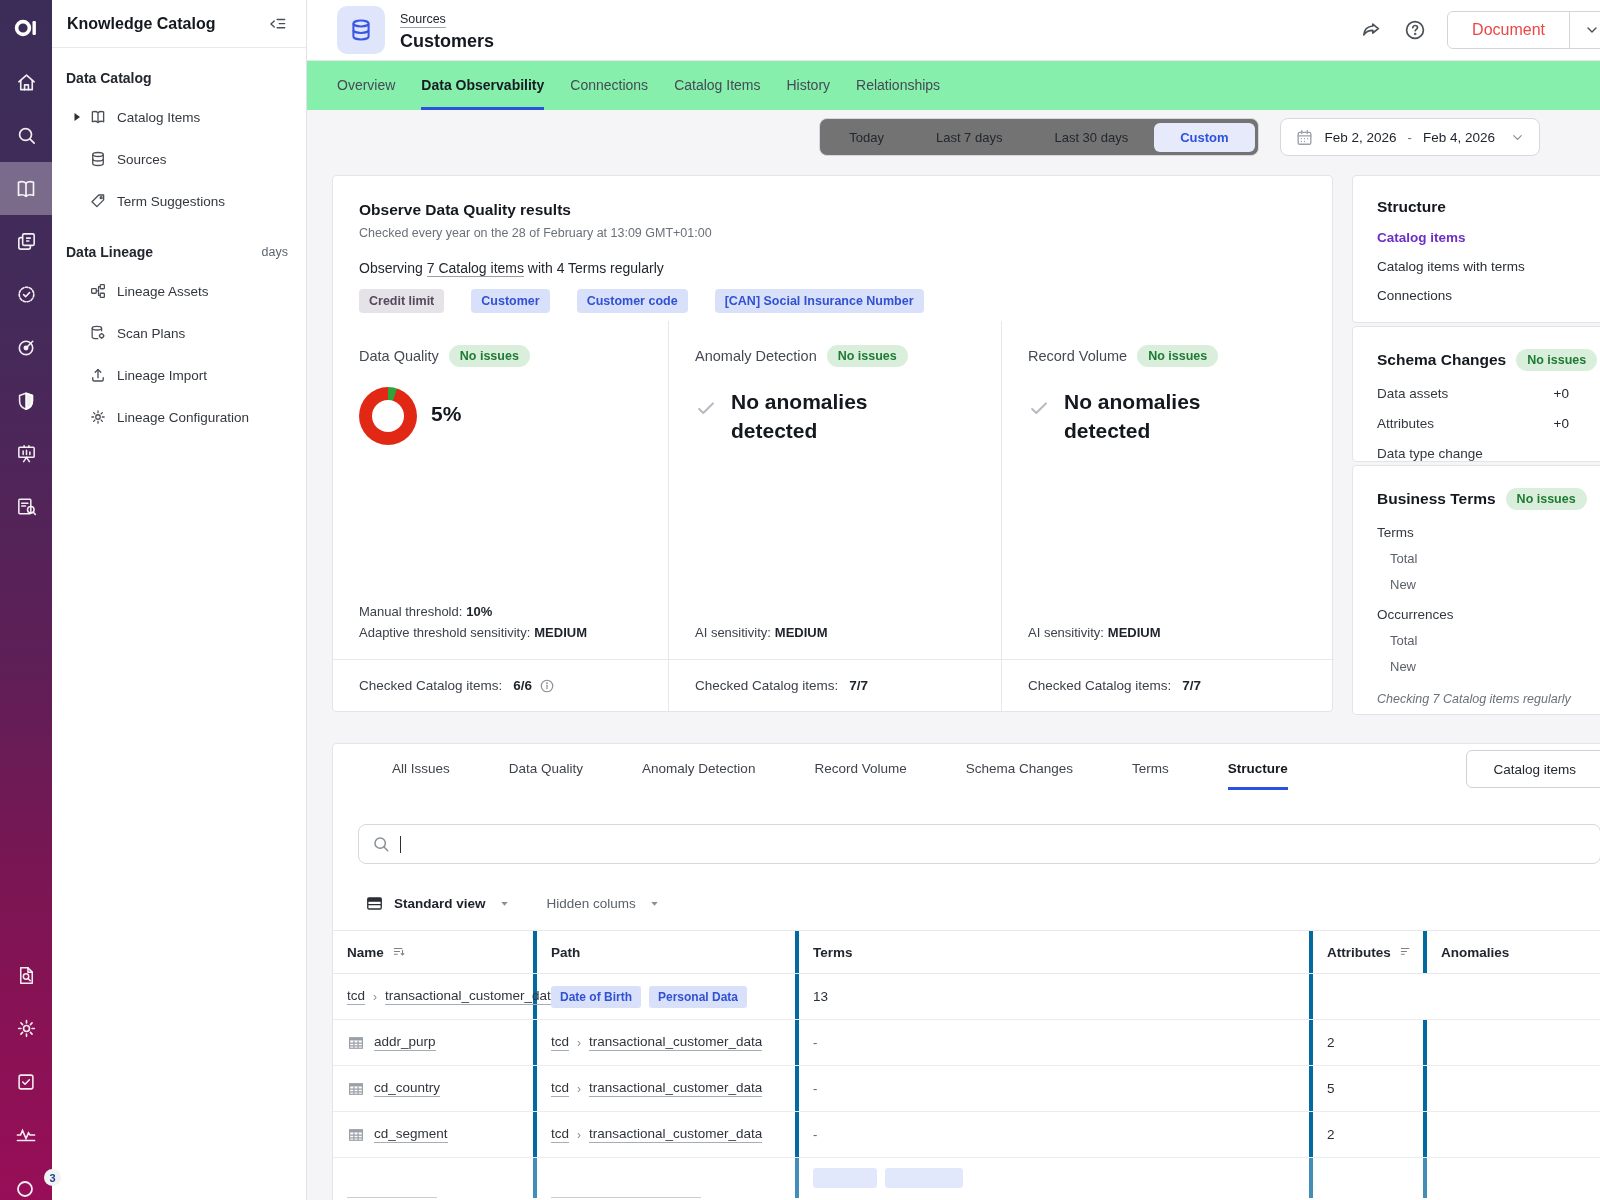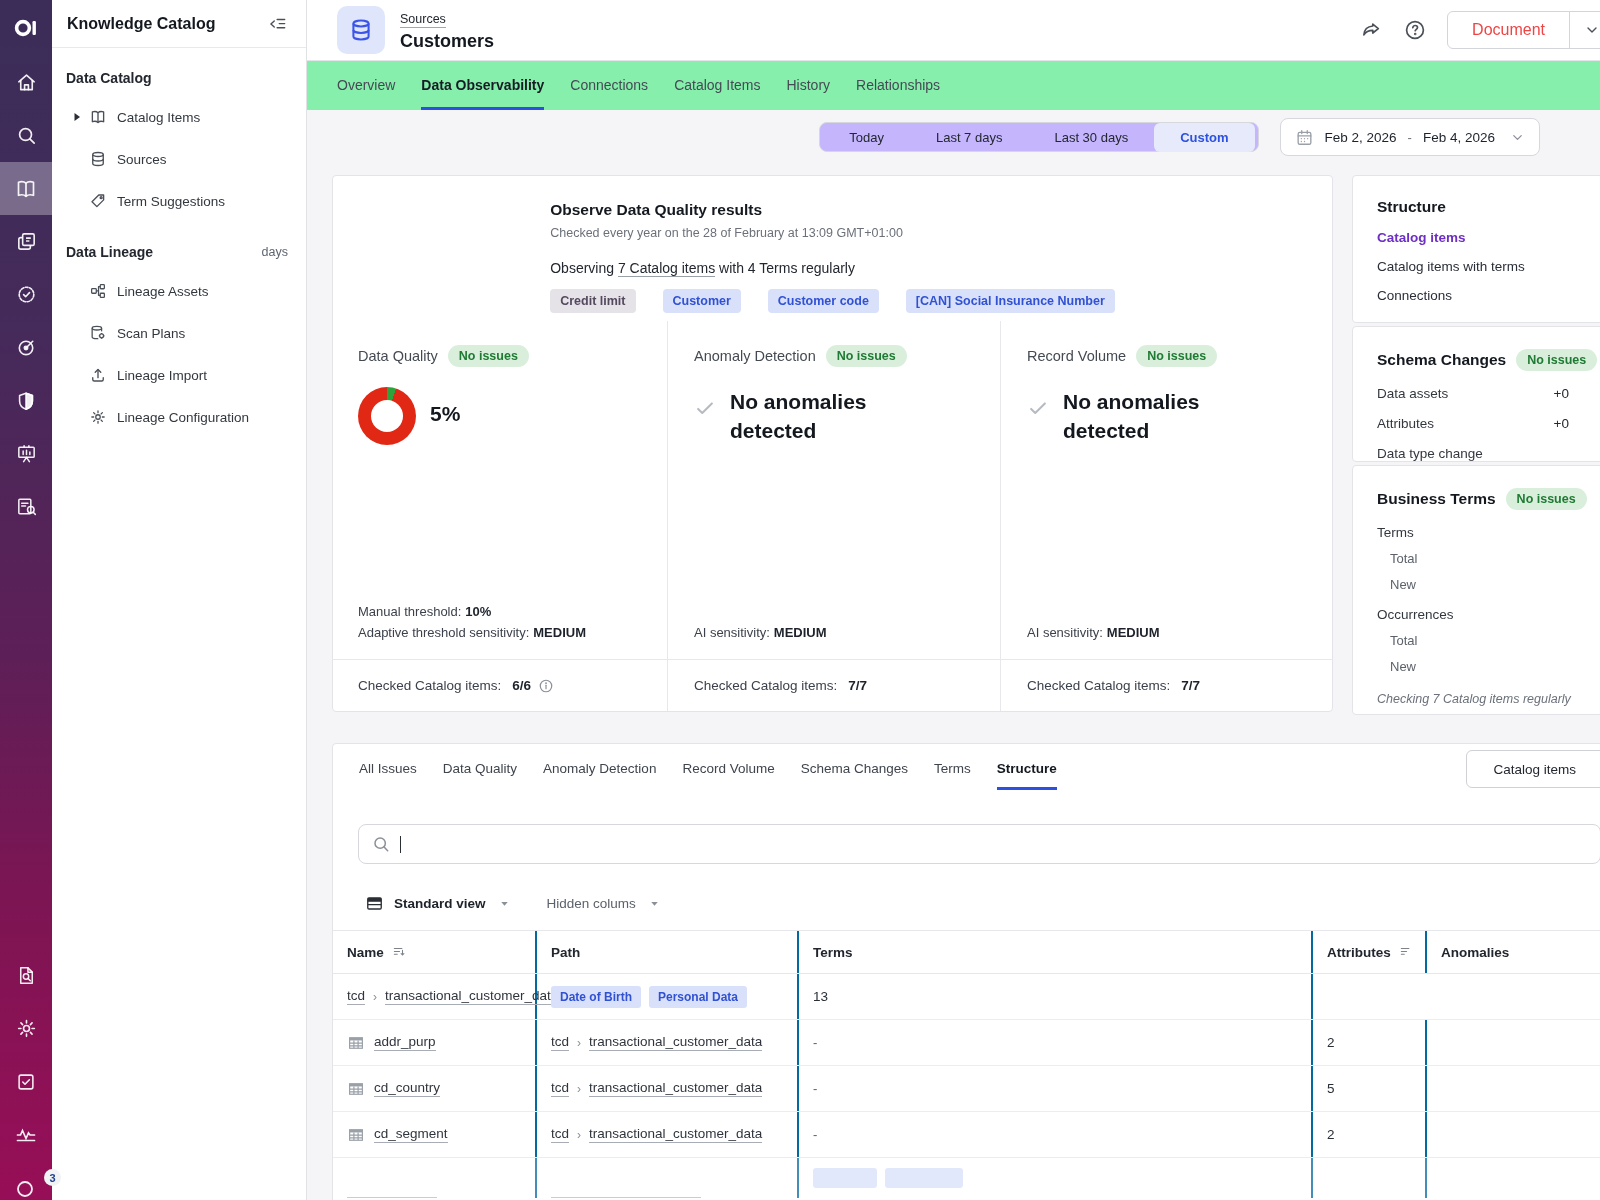--- a/index.html
+++ b/index.html
@@ -57,36 +57,36 @@
   .tabbar { height:49px; display:flex; align-items:stretch; padding-left:30px; background:#86efac; gap:26px; }
   .tab { font-size:14px; color:#454a54; display:flex; align-items:center; border-bottom:3px solid transparent;
     padding-top:2px; cursor:pointer; }
   .tab.active { color:#161b24; font-weight:bold; border-bottom-color:#2c51e0; }
 
   .content { position:absolute; top:110px; left:0; width:1293px; height:1090px; background:#f5f5f7;
     overflow:hidden; padding-left:25px; }
 
   
   .range-row { margin-top:8px; display:flex; justify-content:flex-end; align-items:center; gap:21px; padding-right:60px; }
-  .segmented { display:flex; align-items:center; background:#c4b5fd; border:1px solid #d6d8dd; border-radius:8px;
-    height:30px; padding:0 3px; }
+  .segmented { display:flex; align-items:center; background:#737373; border:1px solid #d6d8dd; border-radius:8px;
+    height:38px; padding:0 3px; }
   .segment { font-size:13px; color:#23272f; padding:7px 26px; border-radius:6px; cursor:pointer; }
   .segment.active { background:#e6eafb; color:#2c51e0; font-weight:bold; }
   .datepicker { display:flex; align-items:center; background:#fff; border:1px solid #d6d8dd; border-radius:8px;
     height:38px; padding:0 14px; gap:11px; cursor:pointer; }
   .dp-ico { color:#9ba0a8; }
   .dp-date { font-size:13.5px; color:#1d222b; }
   .dp-dash { font-size:13px; color:#6b7079; }
   .dp-chev { color:#8a8f98; margin-left:4px; }
 
   
   .panels-row { margin-top:19px; display:flex; gap:19px; align-items:flex-start; }
   .card { background:#fff; border:1px solid #e3e4e8; border-radius:4px; }
 
-  .obs-card { width:1001px; height:537px; display:flex; flex-direction:column;align-items:center; }
+  .obs-card { width:1001px; height:537px; display:flex; flex-direction:column; }
   .obs-top { padding:25px 26px 0 26px; height:145px; }
   .obs-title { font-size:15.5px; font-weight:bold; color:#14181f; }
   .obs-sub { font-size:12.5px; color:#6b7079; margin-top:7px; }
   .obs-observing { font-size:14px; color:#23272f; margin-top:20px; }
   .obs-link { border-bottom:1px solid #9aa0a8; cursor:pointer; }
   .term-tags { display:flex; gap:27px; margin-top:13px; }
   .tag { font-size:12.5px; font-weight:bold; padding:5px 10px; border-radius:4px; white-space:nowrap; }
   .tag-blue { background:#d9e1fa; color:#3151d3; }
   .tag-muted { background:#e5e2e8; color:#55495e; }
 
@@ -118,40 +118,40 @@
   .r-link.purple { color:#6d2fc4; font-weight:bold; }
   .kv { display:flex; justify-content:space-between; width:192px; font-size:13.5px; color:#33383f; margin-top:15px; }
   .kv .v { color:#23272f; }
   .group-label { font-size:13.5px; color:#33383f; margin-top:15px; }
   .group-child { font-size:13px; color:#5c626b; margin-top:11px; padding-left:13px; }
   .r-foot { font-size:12.5px; color:#6b7079; margin-top:18px; white-space:nowrap;font-style:italic; }
 
   
   .issues-card { margin-top:28px; width:1288px; height:470px; }
   .issue-tabs { display:flex; align-items:center; gap:26px; padding:12px 26px 0 26px; }
-  .itab { font-size:13.5px; color:#3f444d; padding-bottom:11px; border-bottom:3px solid transparent; cursor:pointer; }
+  .itab { font-size:13.5px; color:#3f444d; padding-bottom:11px; border-bottom:3px solid transparent; cursor:pointer;margin-left:33px; }
   .itab.active { color:#14181f; font-weight:bold; border-bottom-color:#2c51e0; }
   .catalog-btn { margin-left:auto; margin-right:-18px; border:1px solid #cfd1d6; border-radius:6px; height:38px;
     padding:0 34px 0 26px; display:flex; align-items:center; font-size:13.5px; color:#23272f;
     background:#fff; transform:translateY(-6px); cursor:pointer; }
   .search-row { margin:30px 0 0 25px; width:1243px; height:40px; border:1px solid #d6d8dd; border-radius:8px;
     background:#fff; display:flex; align-items:center; padding:0 12px; gap:9px; }
   .caret-bar { width:1px; height:17px; background:#2a2e35; }
   .search-input { border:none; outline:none; flex:1; font-size:13.5px; color:#23272f;
     font-family:"Liberation Sans","DejaVu Sans",sans-serif; }
   .search-input::placeholder { color:#8a8f98; }
   .view-row { margin:30px 0 0 32px; display:flex; align-items:center; gap:10px; }
   .view-ico { color:#2a2e35; }
   .view-label { font-size:13.5px; font-weight:bold; color:#1d222b; }
   .chev-sm { color:#8a8f98; margin-left:2px; }
   .hidden-label { font-size:13.5px; color:#5c626b; margin-left:26px; }
 
   .tbl { margin-top:17px; }
   .trow { display:grid; grid-template-columns:204px 262px 514px 114px 206px; align-items:center; }
-  .trow > div { padding-left:14px; height:100%; display:flex; align-items:center; border-right:2px solid #0369a1; }
+  .trow > div { padding-left:14px; height:100%; display:flex; align-items:center; border-right:4px solid #0369a1; }
   .thead { height:44px; border-top:1px solid #e7e8ec; border-bottom:1px solid #e7e8ec; }
   .thead > div { font-size:13.5px; font-weight:bold; color:#22262e; gap:8px; }
   .sort-ico { color:#7c828b; cursor:pointer; }
   .tbody-row { height:46px; border-bottom:1px solid #ededf0; }
   .grid-ico { color:#9aa0a8; margin-right:9px; flex:0 0 auto; }
   .cell-link { font-size:13.5px; color:#30353d; border-bottom:1px solid #a8adb5; padding-bottom:1px; cursor:pointer; }
   .path-sep { color:#8a8f98; font-size:12px; margin:0 8px; }
   .t-tag { font-size:12px; font-weight:bold; padding:4px 9px; border-radius:3px; background:#d9e1fa; color:#3151d3; margin-right:8px; }
   .dash { font-size:13px; color:#5c626b; }
   .attr-num { font-size:13.5px; color:#2a2e37; }

